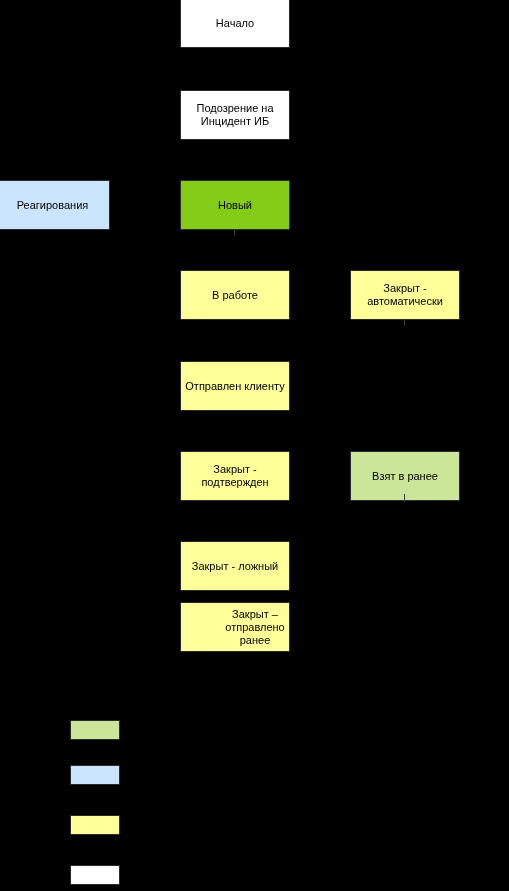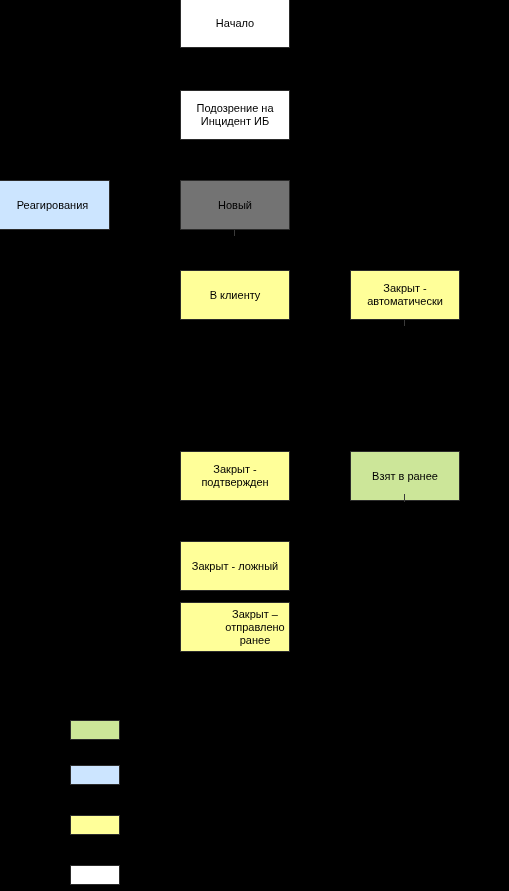--- a/index.html
+++ b/index.html
@@ -44,24 +44,25 @@
   }
 </style>
 </head>
 <body>
 
 <div id="canvas" style="background: rgb(0, 0, 0);">
     <div class="node" style="left: 180px; top: -2px; width: 110px; height: 50px; background: rgb(255, 255, 255); border-color: rgb(43, 43, 43);">Начало</div>
     <div class="node" style="left: 180px; top: 90px; width: 110px; height: 50px; background: rgb(255, 255, 255); border-color: rgb(43, 43, 43);">Подозрение на
 Инцидент ИБ</div>
     <div class="node" style="left: -5px; top: 180px; width: 115px; height: 50px; background: rgb(204, 229, 255); border-color: rgb(43, 43, 43);">Реагирования</div>
-    <div class="node" style="left: 180px; top: 180px; width: 110px; height: 50px; background: #737373; border-color: rgb(43, 43, 43);">Новый</div>
-    <div class="node" style="left: 180px; top: 270px; width: 110px; height: 50px; background: rgb(255, 255, 153); border-color: rgb(43, 43, 43);">В клиенту</div>
+    <div class="node" style="left: 180px; top: 180px; width: 110px; height: 50px; background: #84cc16; border-color: rgb(43, 43, 43);">Новый</div>
+    <div class="node" style="left: 180px; top: 270px; width: 110px; height: 50px; background: rgb(255, 255, 153); border-color: rgb(43, 43, 43);">В работе</div>
     <div class="node" style="left: 350px; top: 270px; width: 110px; height: 50px; background: rgb(255, 255, 153); border-color: rgb(43, 43, 43);">Закрыт -
 автоматически</div>
+    <div class="node" style="left: 180px; top: 361px; width: 110px; height: 50px; background: rgb(255, 255, 153); border-color: rgb(43, 43, 43);">Отправлен клиенту</div>
     <div class="node" style="left: 180px; top: 451px; width: 110px; height: 50px; background: rgb(255, 255, 153); border-color: rgb(43, 43, 43);">Закрыт -
 подтвержден</div>
     <div class="node" style="left: 350px; top: 451px; width: 110px; height: 50px; background: rgb(204, 230, 153); border-color: rgb(43, 43, 43);">Взят в ранее</div>
     <div class="node" style="left: 180px; top: 541px; width: 110px; height: 50px; background: rgb(255, 255, 153); border-color: rgb(43, 43, 43);">Закрыт - ложный</div>
     <div class="node" style="left: 180px; top: 602px; width: 110px; height: 50px; background: rgb(255, 255, 153); border-color: rgb(43, 43, 43); padding-left: 44px;">Закрыт –
 отправлено ранее</div>
     <div class="tick" style="left: 234px; top: 230px; height: 6px;"></div>
     <div class="tick" style="left: 404px; top: 320px; height: 6px;"></div>
     <div class="tick" style="left: 404px; top: 494px; height: 8px;"></div>
     <div class="swatch" style="left: 70px; top: 720px; width: 50px; height: 20px; background: rgb(204, 230, 153); border-color: rgb(43, 43, 43);"></div>

